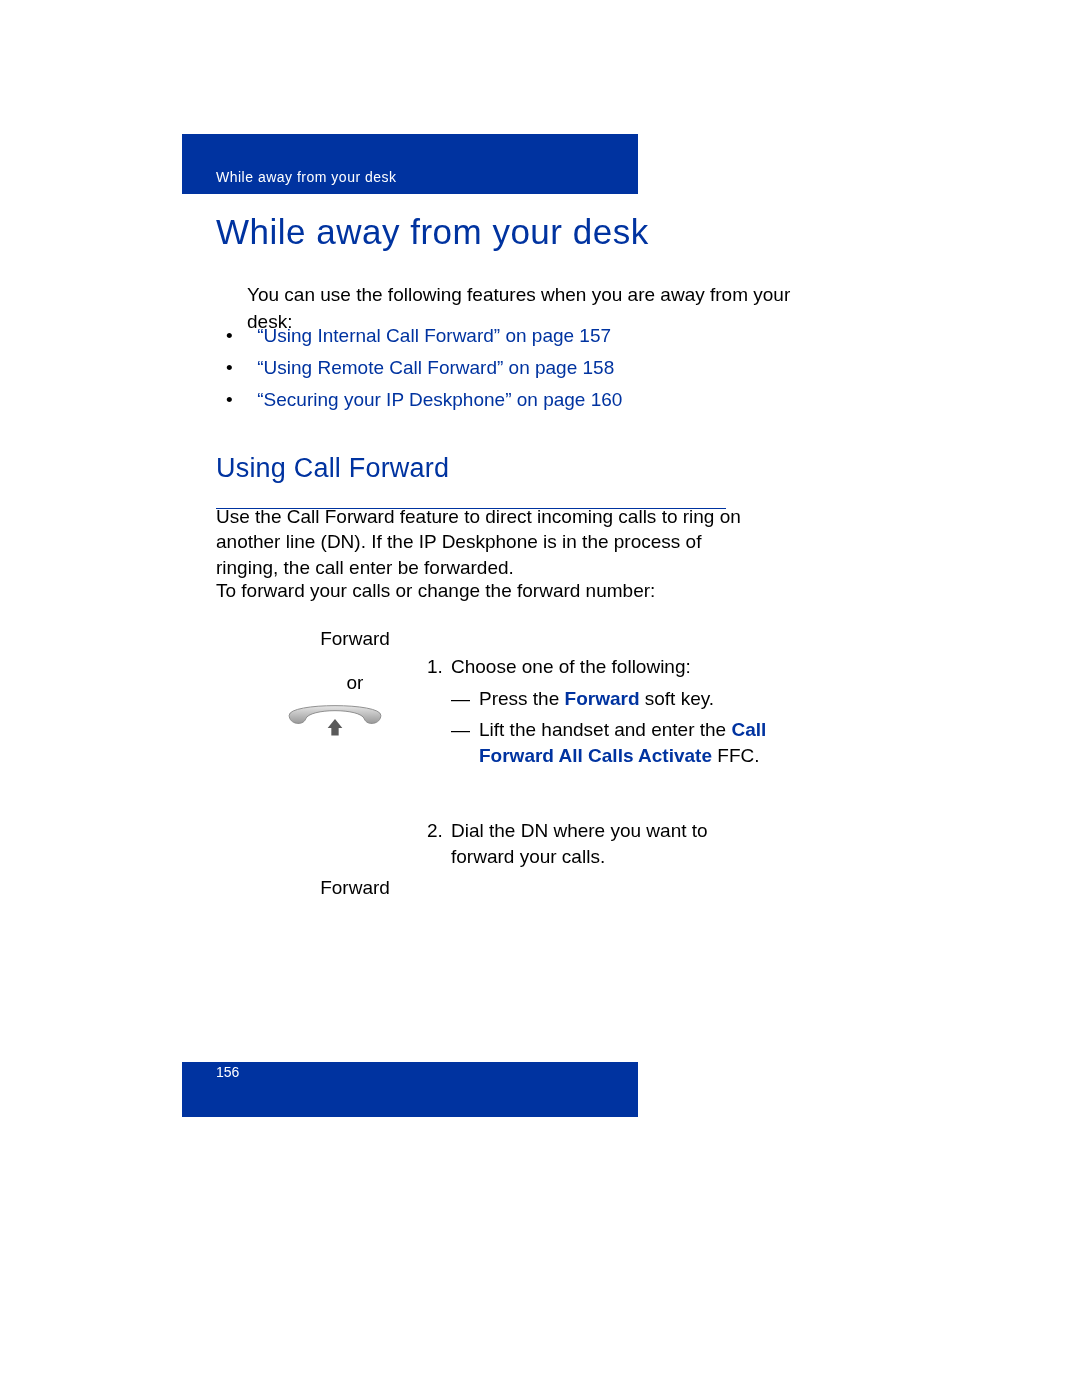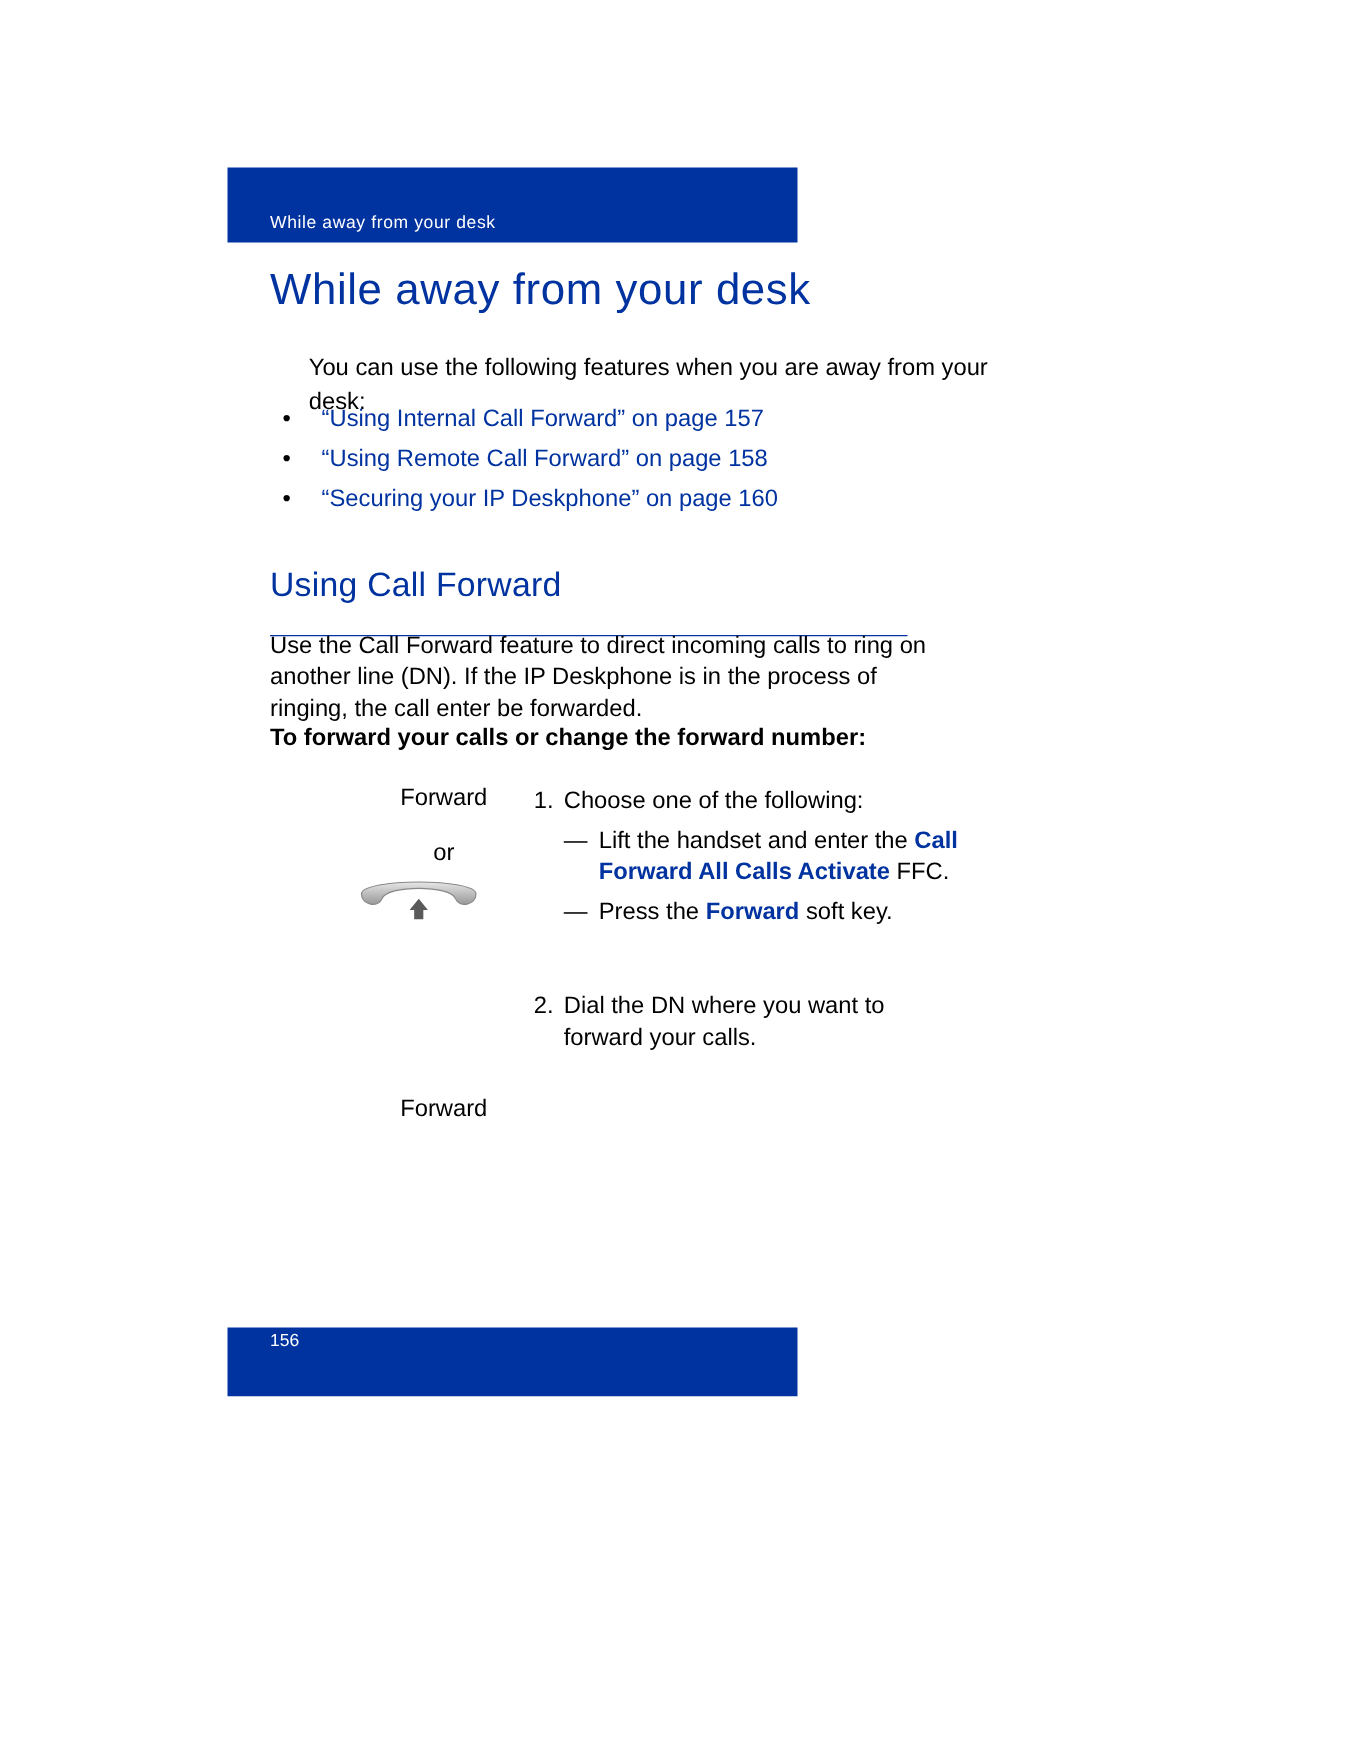--- a/index.html
+++ b/index.html
@@ -81,34 +81,35 @@
     position: absolute;
     left: 216px;
     top: 504px;
     width: 530px;
     line-height: 1.33;
   }
   .procedure-title {
     position: absolute;
     left: 216px;
     top: 580px;
-    font-weight: bold;
+    font-weight: normal;
     width: 560px;
   }
   .left-col {
     position: absolute;
     left: 300px;
     width: 110px;
     text-align: center;
   }
   .right-col {
     position: absolute;
     left: 427px;
     width: 350px;
     line-height: 1.35;
+    margin-top: 26px;
   }
   .num {
     display: inline-block;
     width: 24px;
     vertical-align: top;
   }
   .dash {
     display: inline-block;
     width: 28px;
     vertical-align: top;
@@ -191,24 +192,24 @@
         </linearGradient>
       </defs>
       <path d="M10,22 C10,8 110,8 110,22 C110,32 95,34 92,26 C88,14 32,14 28,26 C25,34 10,32 10,22 Z" fill="url(#g)" stroke="#888" stroke-width="1"></path>
       <path d="M60,44 L52,34 L56,34 L56,26 L64,26 L64,34 L68,34 Z" fill="#5a5a5a" transform="rotate(180 60 35)"></path>
     </svg>
   </div>
 
   <div class="right-col" style="top:628px;">
     <span class="num">1.</span><span>Choose one of the following:</span>
     <div class="option-line">
+      <span class="dash">—</span><span class="option-text"><span>Press the </span><span class="key-blue">Forward</span><span> soft key.</span></span>
+    </div>
+    <div class="option-line">
       <span class="dash">—</span><span class="option-text"><span>Lift the handset and enter the </span><span class="key-blue">Call Forward All Calls Activate</span><span> FFC.</span></span>
-    </div>
-    <div class="option-line">
-      <span class="dash">—</span><span class="option-text"><span>Press the </span><span class="key-blue">Forward</span><span> soft key.</span></span>
     </div>
   </div>
 
   <div class="right-col" style="top:792px;">
     <span class="num">2.</span><span style="display:inline-block;width:calc(100% - 26px);vertical-align:top;">Dial the DN where you want to forward your calls.</span>
   </div>
 
   <div class="left-col" style="top:877px;">Forward</div>
 
   <div class="footer-bar">

